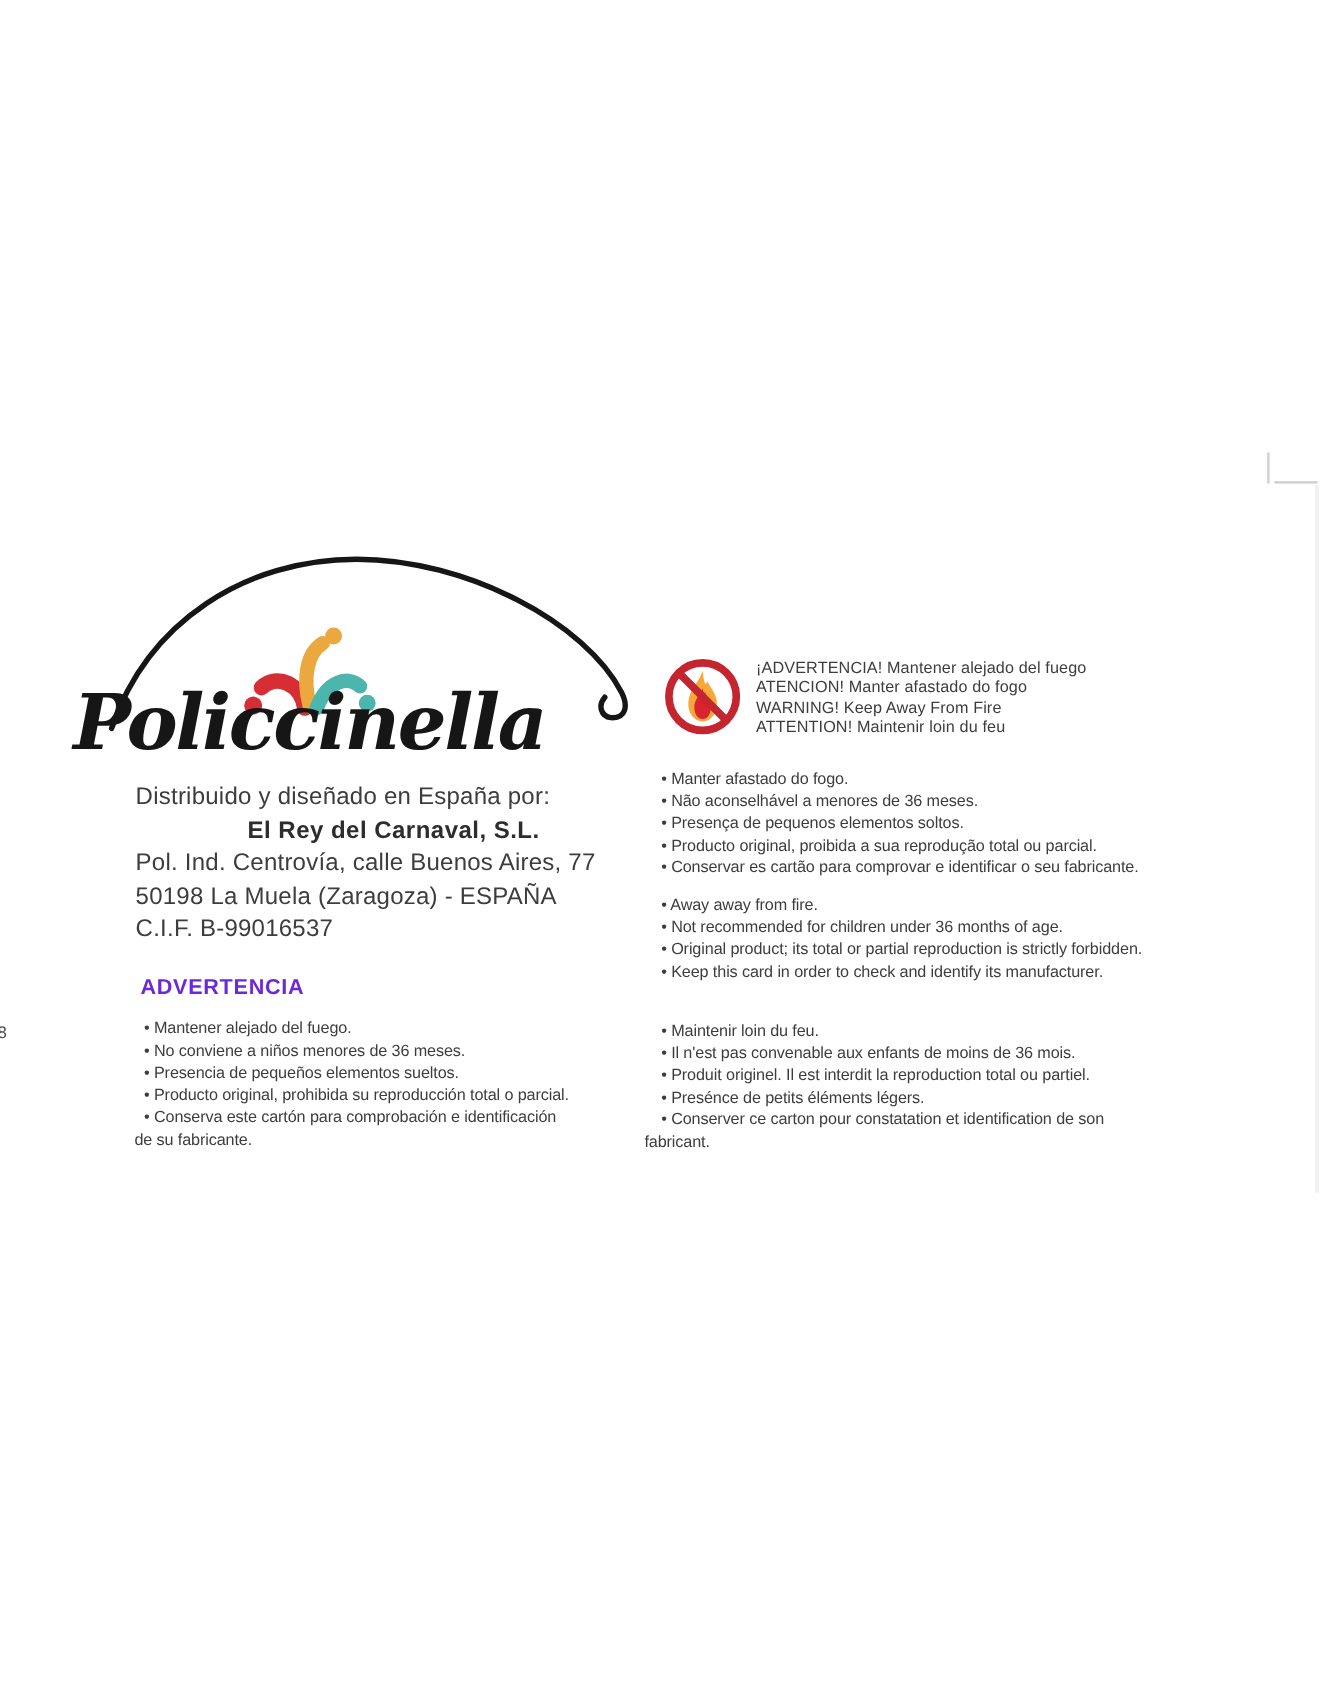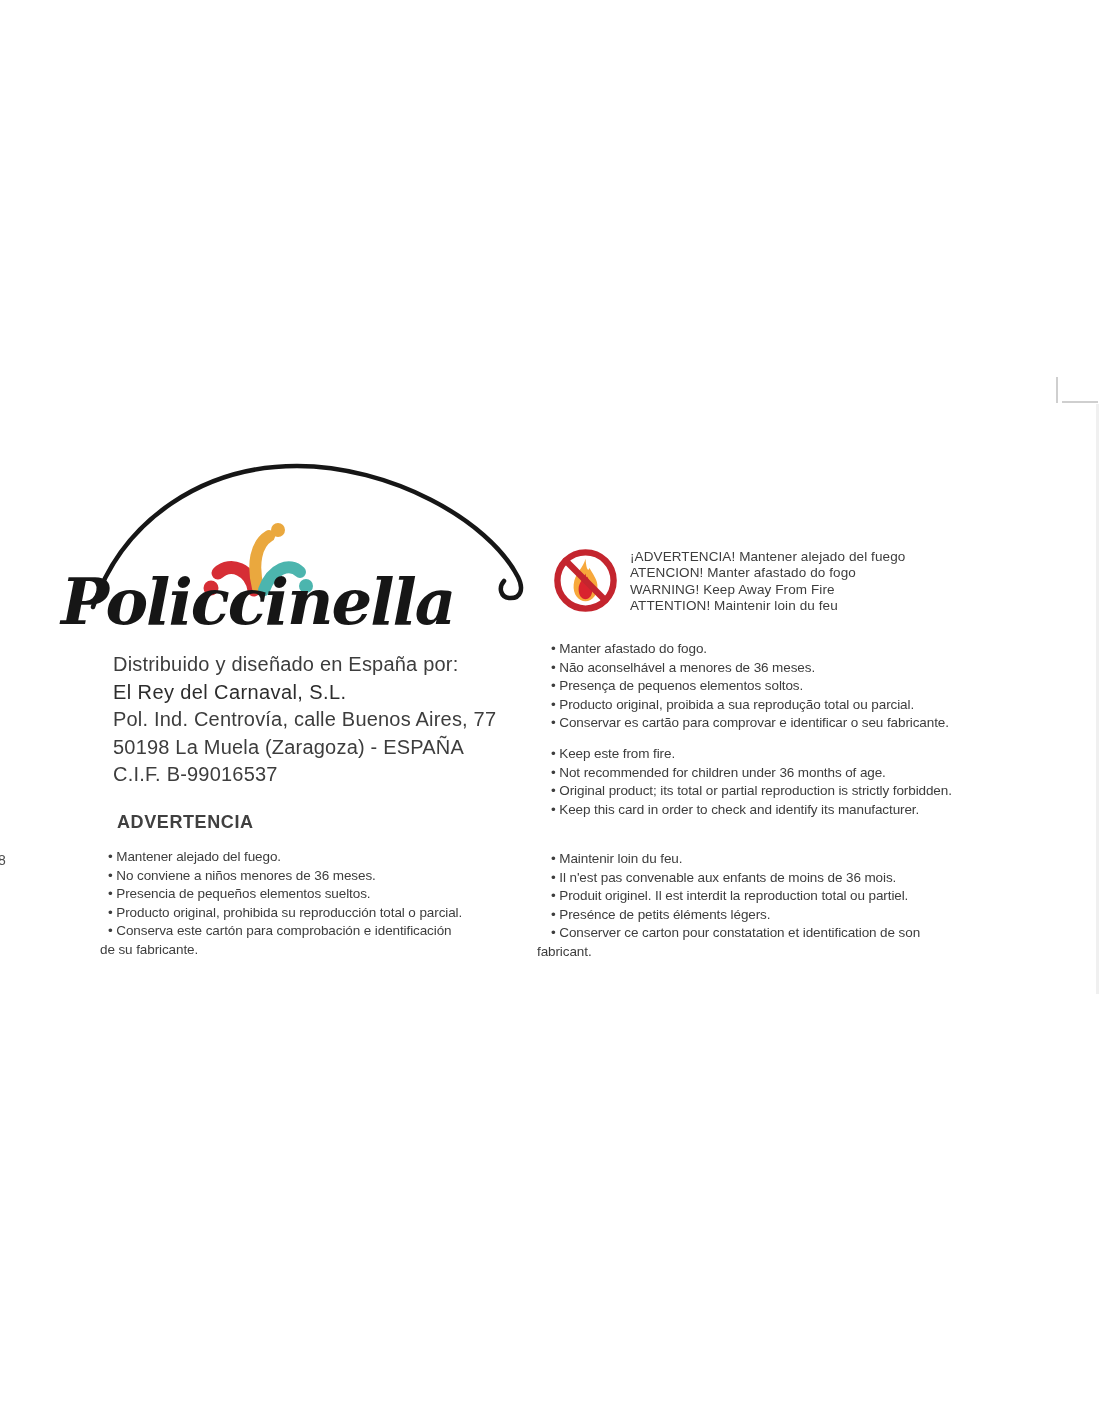--- a/index.html
+++ b/index.html
@@ -17,28 +17,28 @@
   .scan-edge { position:absolute; left:1096px; top:404px; width:3px; height:590px; background:#f0f0f0; }
   .crop-mark-v { position:absolute; left:1056px; top:377px; width:2px; height:26px; background:#cfcfcf; }
   .crop-mark-h { position:absolute; left:1062px; top:401px; width:36px; height:2px; background:#cfcfcf; }
 
   .page-number { position:absolute; left:-2px; top:852px; font-size:14px; color:#4c4c4c; }
 
   .logo-block { position:absolute; left:55px; top:456px; width:485px; height:188px; }
 
   .distributor { position:absolute; left:113px; top:651px; width:430px; font-size:20px; line-height:27.5px; letter-spacing:0.2px; }
   .distributor p { margin:0; }
-  .distributor .company { font-weight:normal; color:#2d2d2d; letter-spacing:0.4px; }
+  .distributor .company { font-weight:bold; color:#2d2d2d; letter-spacing:0.4px;text-align:center; }
 
-  .adv-title { position:absolute; left:117px; top:812px; font-size:18px; font-weight:bold; color:#404040; letter-spacing:0.6px; }
+  .adv-title { position:absolute; left:117px; top:812px; font-size:18px; font-weight:bold; color:#6d28d9; letter-spacing:0.6px; }
 
   .bullets p { margin:0; text-indent:8px; white-space:pre-line; }
   .bullets { font-size:13.5px; line-height:18.6px; letter-spacing:-0.1px; }
 
-  .adv-list { position:absolute; left:100px; top:848px; width:430px; }
+  .adv-list { position:absolute; left:112px; top:848px; width:430px; }
 
   .fire-block { position:absolute; left:551px; top:545px; display:flex; align-items:flex-end; }
   .fire-icon-wrap { width:69px; height:69px; flex:0 0 auto; }
   .fire-lines { margin-left:10px; padding-top:4px; font-size:13.5px; line-height:16.4px; letter-spacing:0.1px; }
   .fire-lines p { margin:0; }
 
   .pt-list { position:absolute; left:537px; top:640px; width:505px; }
   .en-list { position:absolute; left:537px; top:745px; width:505px; }
   .fr-list { position:absolute; left:537px; top:850px; width:505px; }
   .pt-list p, .en-list p, .fr-list p { text-indent:14px; }
@@ -106,21 +106,21 @@
 
   <div class="bullets pt-list">
       <p>• Manter afastado do fogo.</p>
       <p>• Não aconselhável a menores de 36 meses.</p>
       <p>• Presença de pequenos elementos soltos.</p>
       <p>• Producto original, proibida a sua reprodução total ou parcial.</p>
       <p>• Conservar es cartão para comprovar e identificar o seu fabricante.</p>
     </div>
 
   <div class="bullets en-list">
-      <p>• Keep este from fire.</p>
+      <p>• Away away from fire.</p>
       <p>• Not recommended for children under 36 months of age.</p>
       <p>• Original product; its total or partial reproduction is strictly forbidden.</p>
       <p>• Keep this card in order to check and identify its manufacturer.</p>
     </div>
 
   <div class="bullets fr-list">
       <p>• Maintenir loin du feu.</p>
       <p>• Il n'est pas convenable aux enfants de moins de 36 mois.</p>
       <p>• Produit originel. Il est interdit la reproduction total ou partiel.</p>
       <p>• Presénce de petits éléments légers.</p>

